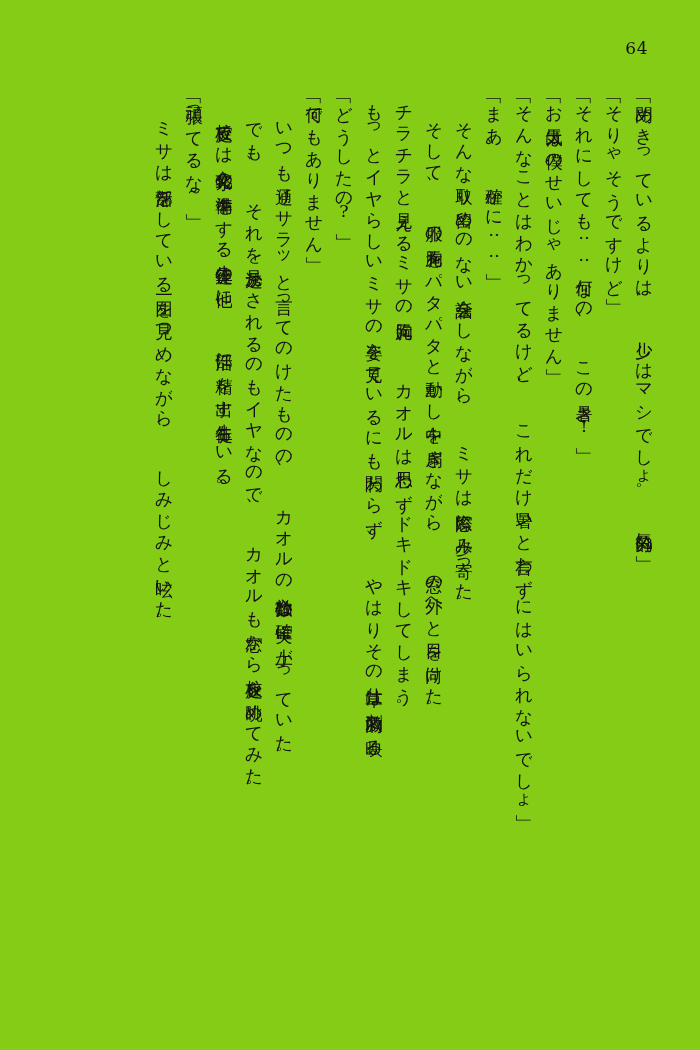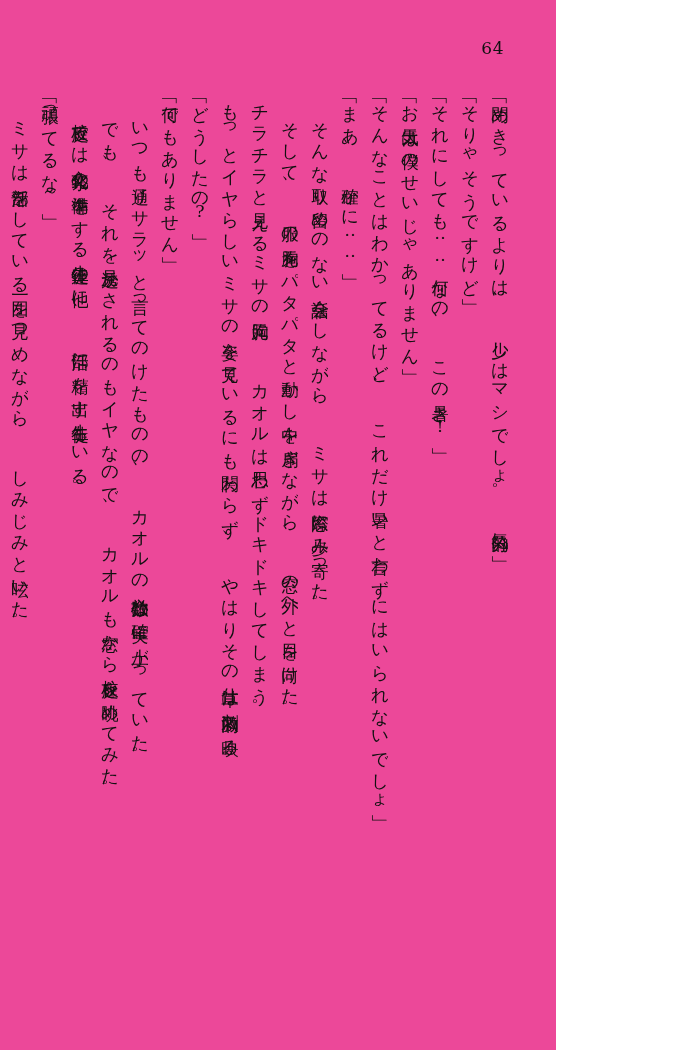--- a/index.html
+++ b/index.html
@@ -9,24 +9,24 @@
   }
   body {
     width: 700px;
     height: 1050px;
     overflow: hidden;
     font-family: "DejaVu Serif", "Liberation Serif", serif;
     color: #1a1a1a;
   }
   .page {
     position: relative;
-    width: 556px;
+    width: 700px;
     height: 1050px;
     box-sizing: border-box;
-    background: #ec4899;
+    background: #84cc16;
   }
   .page-number {
     position: absolute;
     top: 38px;
     right: 52px;
     font-size: 17px;
     font-family: "DejaVu Serif", "Liberation Serif", serif;
     letter-spacing: 0.5px;
     color: #111;
   }

